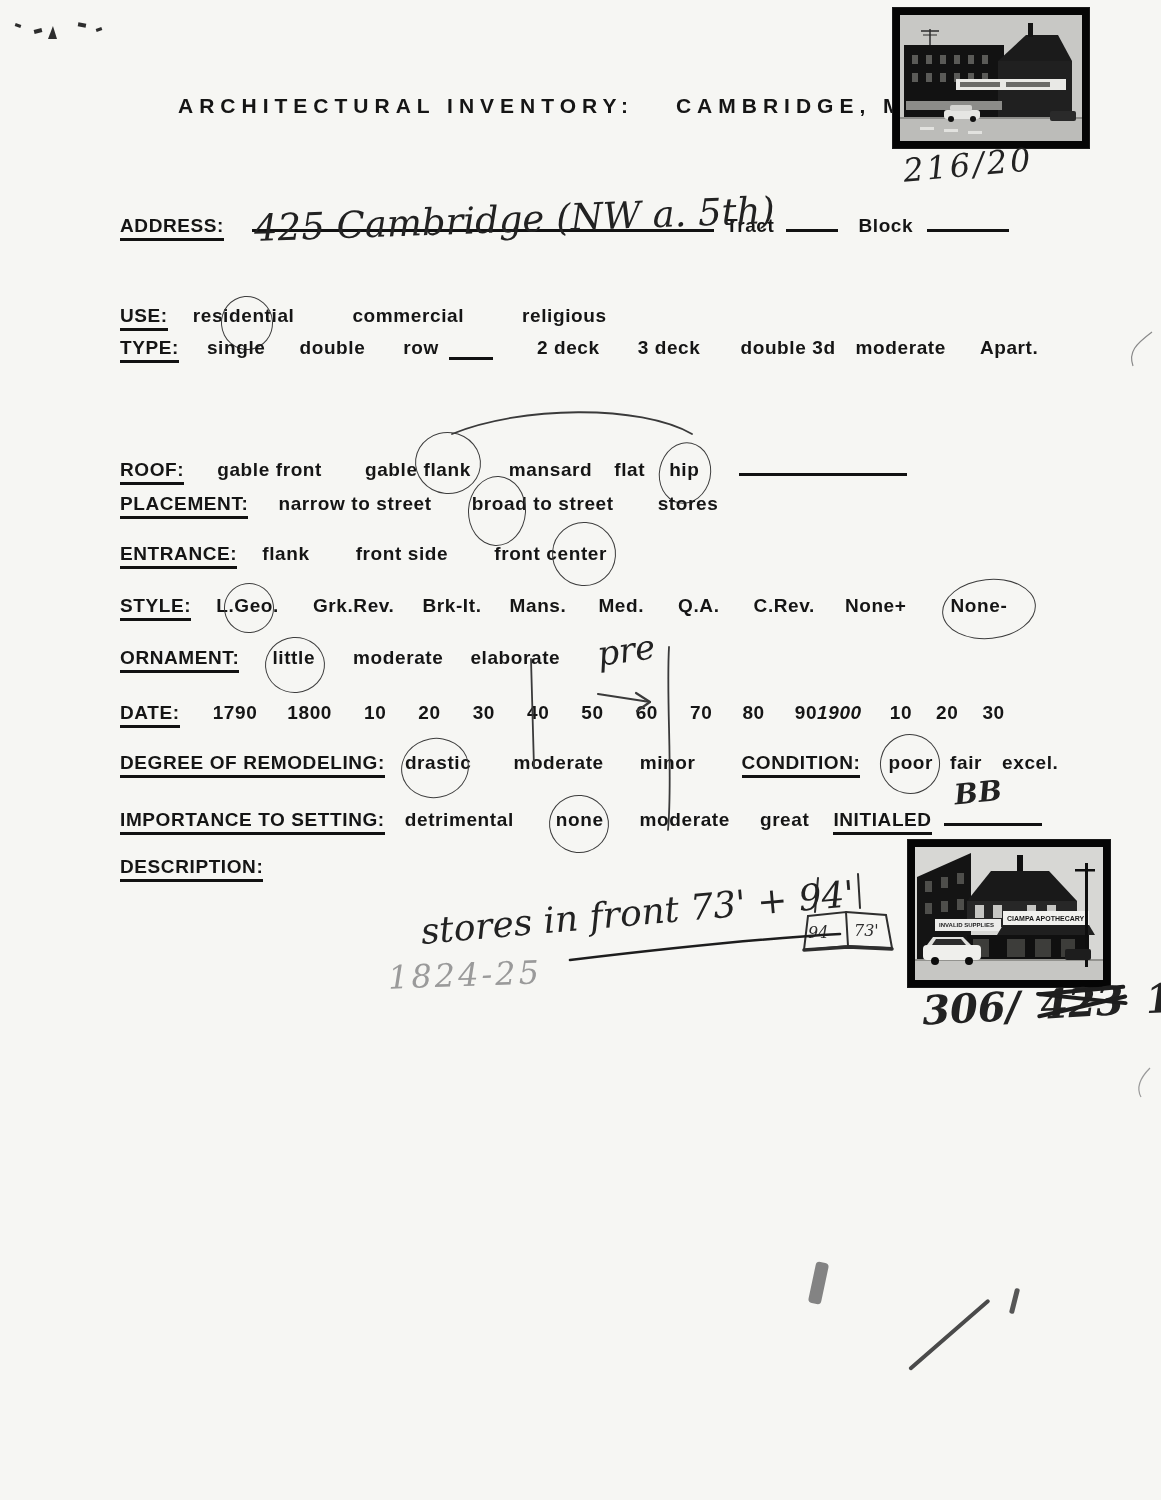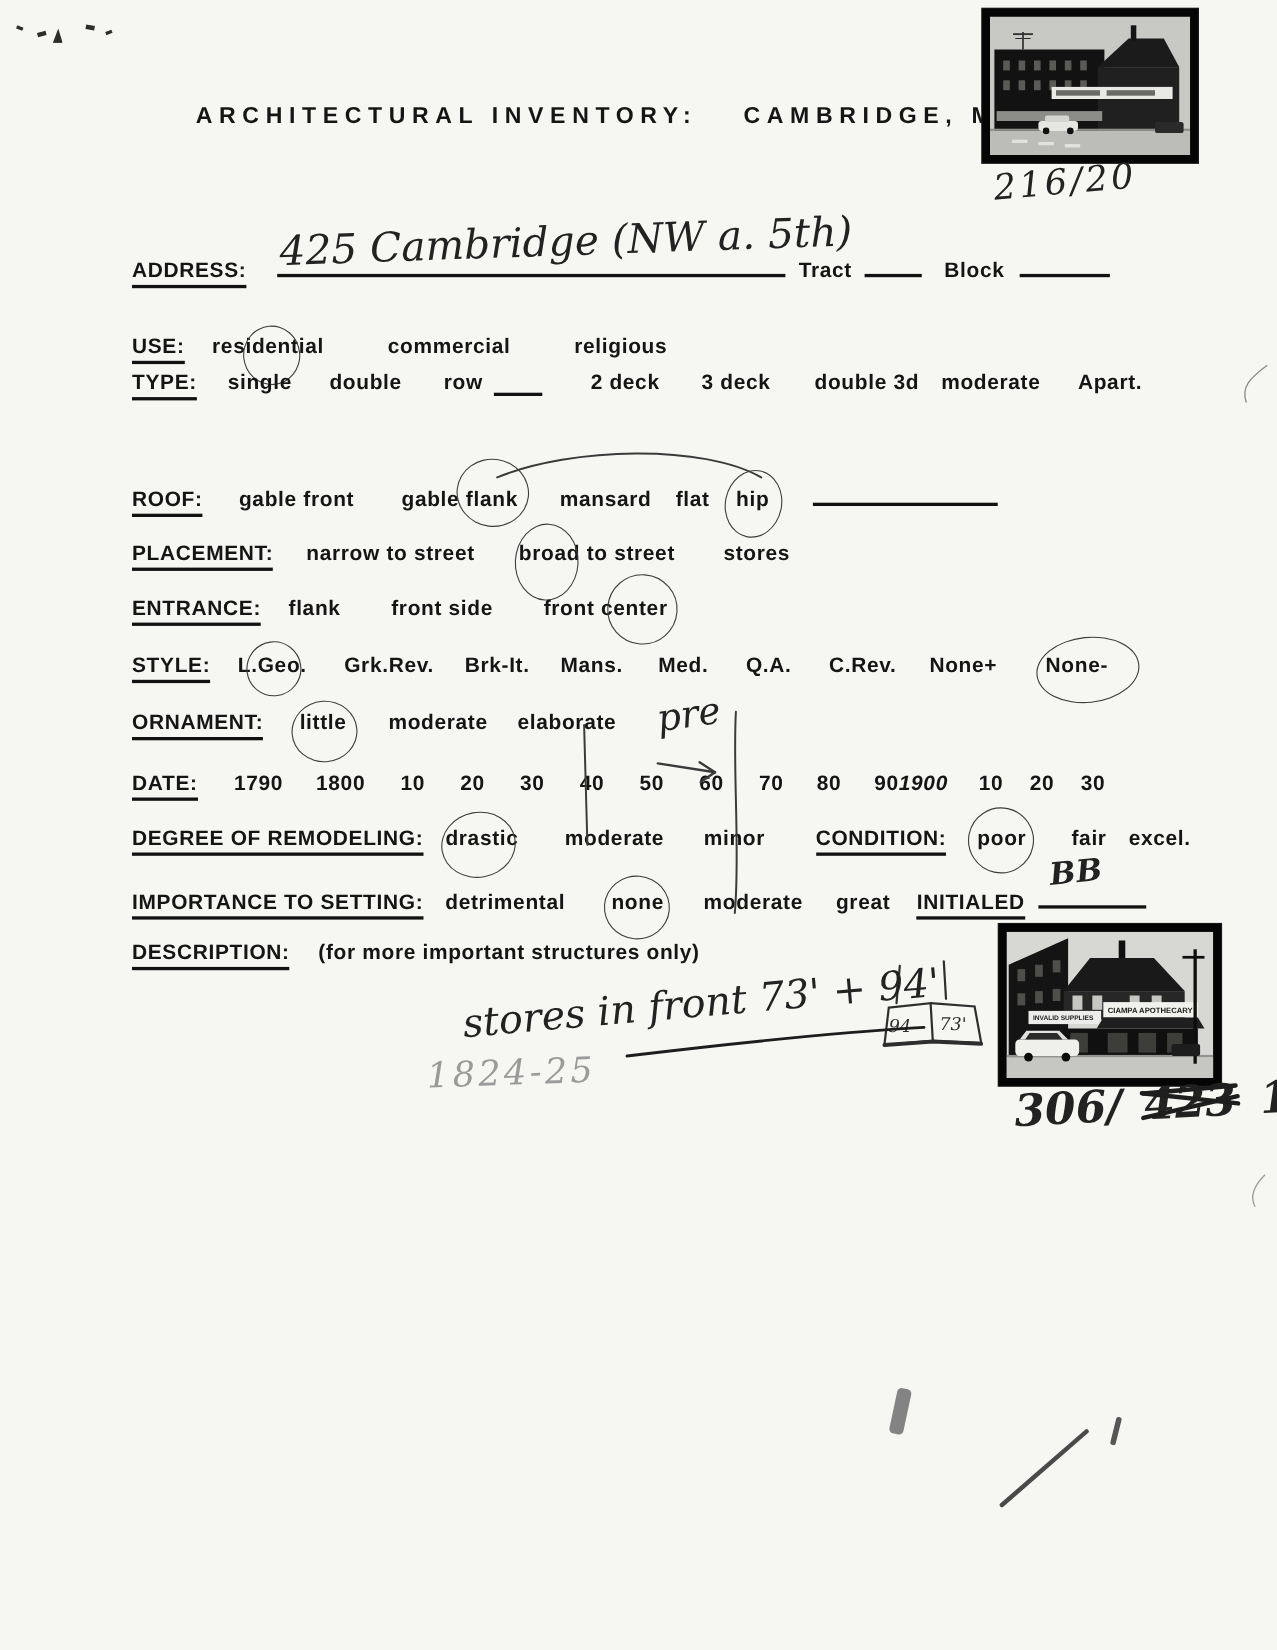--- a/index.html
+++ b/index.html
@@ -79,21 +79,21 @@
       <circle cx="51" cy="104" r="3" fill="#111"></circle>
         <circle cx="73" cy="104" r="3" fill="#111"></circle>
       <rect x="150" y="96" width="26" height="10" rx="2" fill="#2a2a2a"></rect>
       <rect x="20" y="112" width="14" height="3" fill="#e2e2df"></rect>
       <rect x="44" y="114" width="14" height="3" fill="#e2e2df"></rect>
       <rect x="68" y="116" width="14" height="3" fill="#e2e2df"></rect>
     </svg>
   </div>
   <div class="hand" style="left:903px;top:146px;font-size:32px;transform:rotate(-5deg);letter-spacing:3px;">216/20</div>
 
-  <div class="form-row" style="top:232px;">
+  <div class="form-row" style="top:212px;">
     <span class="lbl">ADDRESS:</span>
     <span class="blank" style="width:462px;margin-left:28px;"></span>
     <span style="margin-left:12px;">Tract</span>
     <span class="blank" style="width:52px;margin-left:12px;"></span>
     <span style="margin-left:20px;">Block</span>
     <span class="blank" style="width:82px;margin-left:14px;"></span>
   </div>
   <div class="hand" style="left:254px;top:198px;font-size:37px;transform:rotate(-2deg);white-space:nowrap;">425 Cambridge (NW a. 5th)</div>
 
   <div class="form-row" style="top:281px;">
@@ -113,21 +113,21 @@
     <span class="opt" style="margin-left:38px;">row</span>
     <span class="blank" style="width:44px;margin-left:10px;transform:translateY(6px);"></span>
     <span class="opt" style="margin-left:44px;">2 deck</span>
     <span class="opt" style="margin-left:38px;">3 deck</span>
     <span class="opt" style="margin-left:40px;">double 3d</span>
     <span class="opt" style="margin-left:20px;">moderate</span>
     <span class="opt" style="margin-left:34px;">Apart.</span>
   </div>
 
 
-  <div class="form-row" style="top:440px;text-align:right;">
+  <div class="form-row" style="top:456px;text-align:right;">
     <span class="lbl">ROOF:</span>
     <span class="opt" style="margin-left:33px;">gable front</span>
     <span class="opt" style="margin-left:43px;">
       <span>gable flank</span>
       <i class="circ" style="left:50px;top:-27px;width:64px;height:60px;transform:rotate(7deg);"></i>
     </span>
     <span class="opt" style="margin-left:38px;">mansard</span>
     <span class="opt" style="margin-left:22px;">flat</span>
     <span class="opt" style="margin-left:24px;">
       <span>hip</span>
@@ -211,42 +211,41 @@
       <span>drastic</span>
       <i class="circ" style="left:-4px;top:-14px;width:66px;height:58px;transform:rotate(-10deg);"></i>
     </span>
     <span class="opt" style="margin-left:42px;">moderate</span>
     <span class="opt" style="margin-left:36px;">minor</span>
     <span class="lbl" style="margin-left:46px;">CONDITION:</span>
     <span class="opt" style="margin-left:28px;">
       <span>poor</span>
       <i class="circ" style="left:-8px;top:-18px;width:58px;height:58px;transform:rotate(12deg);"></i>
     </span>
-    <span class="opt" style="margin-left:41px;">fair</span>
+    <span class="opt" style="margin-left:17px;">fair</span>
     <span class="opt" style="margin-left:20px;">excel.</span>
   </div>
 
   <div class="form-row" style="top:806px;">
     <span class="lbl">IMPORTANCE TO SETTING:</span>
     <span class="opt" style="margin-left:20px;">detrimental</span>
     <span class="opt" style="margin-left:42px;">
       <span>none</span>
       <i class="circ" style="left:-7px;top:-14px;width:58px;height:56px;transform:rotate(5deg);"></i>
     </span>
     <span class="opt" style="margin-left:36px;">moderate</span>
     <span class="opt" style="margin-left:30px;">great</span>
     <span class="lbl" style="margin-left:24px;">INITIALED</span>
     <span class="blank" style="width:98px;margin-left:12px;position:relative;">
       <span class="hand" style="position:absolute;left:10px;top:-30px;font-size:28px;font-weight:700;transform:rotate(-6deg);">BB</span>
     </span>
   </div>
 
   <div class="form-row" style="top:856px;">
     <span class="lbl">DESCRIPTION:</span>
-    <span style="margin-left:26px;">(for more important structures only)</span>
   </div>
 
   <div class="hand" style="left:420px;top:892px;font-size:36px;transform:rotate(-5deg);white-space:nowrap;">stores in front 73' + 94'</div>
   <div class="hand pencil" style="left:388px;top:956px;font-size:32px;letter-spacing:3px;transform:rotate(-2deg);">1824-25</div>
 
   <svg class="pmark" style="left:798px;top:872px;" width="96" height="104" viewBox="0 0 96 104">
     <g fill="none" stroke="#2e2e2e" stroke-width="2" stroke-linecap="round">
       <path d="M20,6 L17,40"></path>
       <path d="M60,2 L62,36"></path>
       <path d="M10,44 L48,40 L50,74 L6,78 Z"></path>

